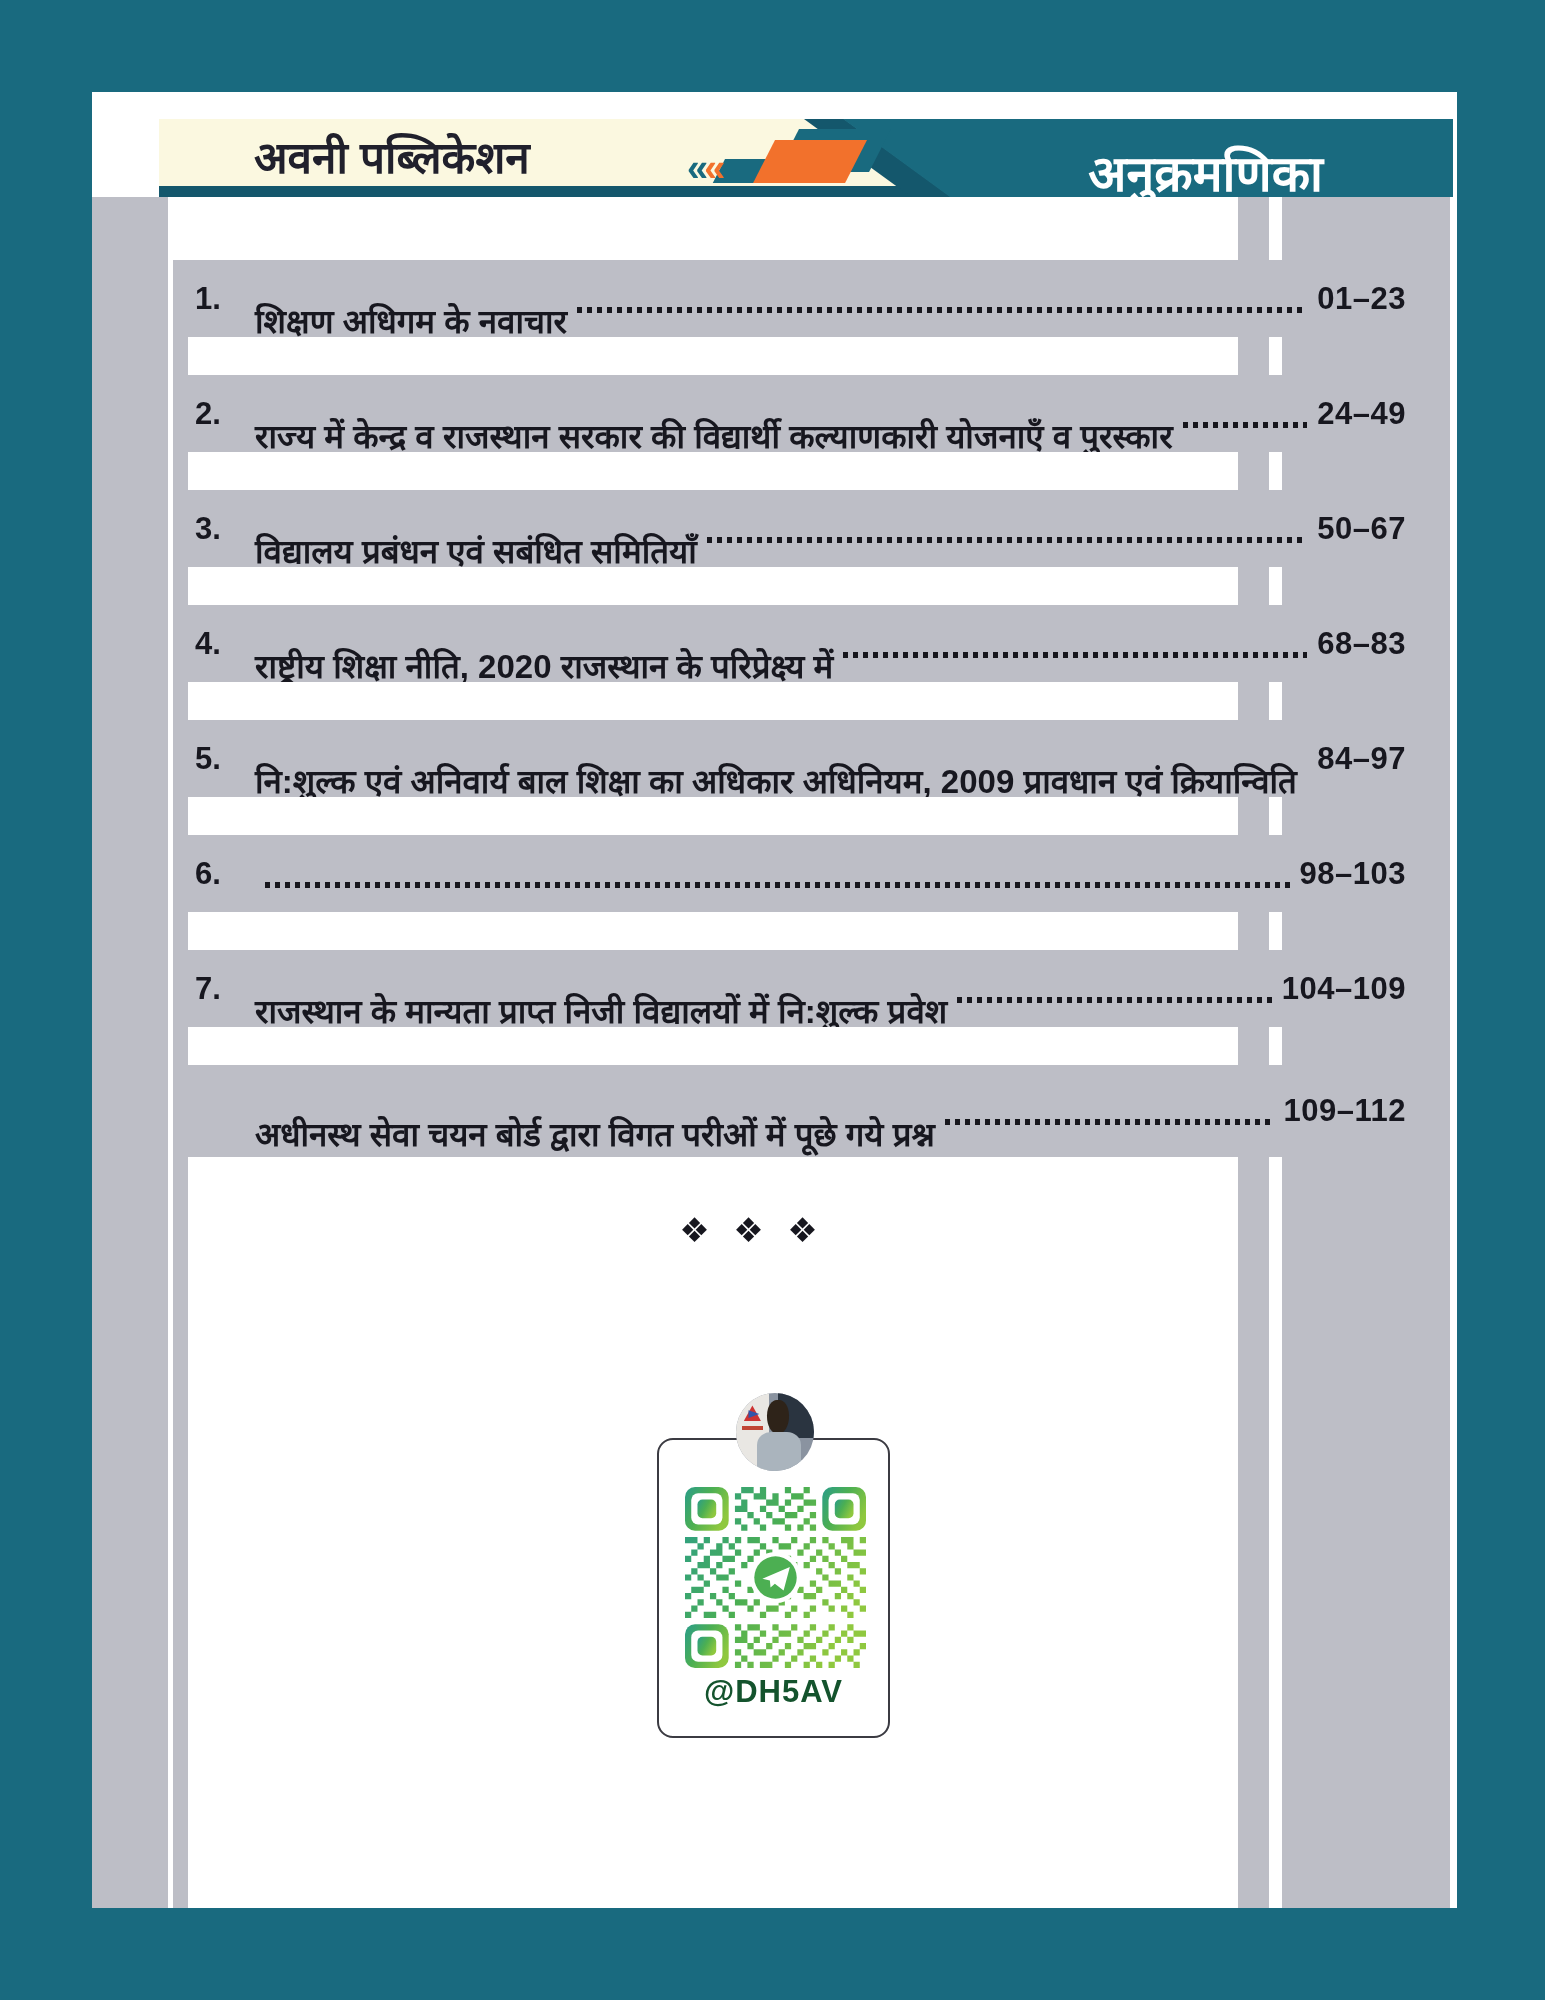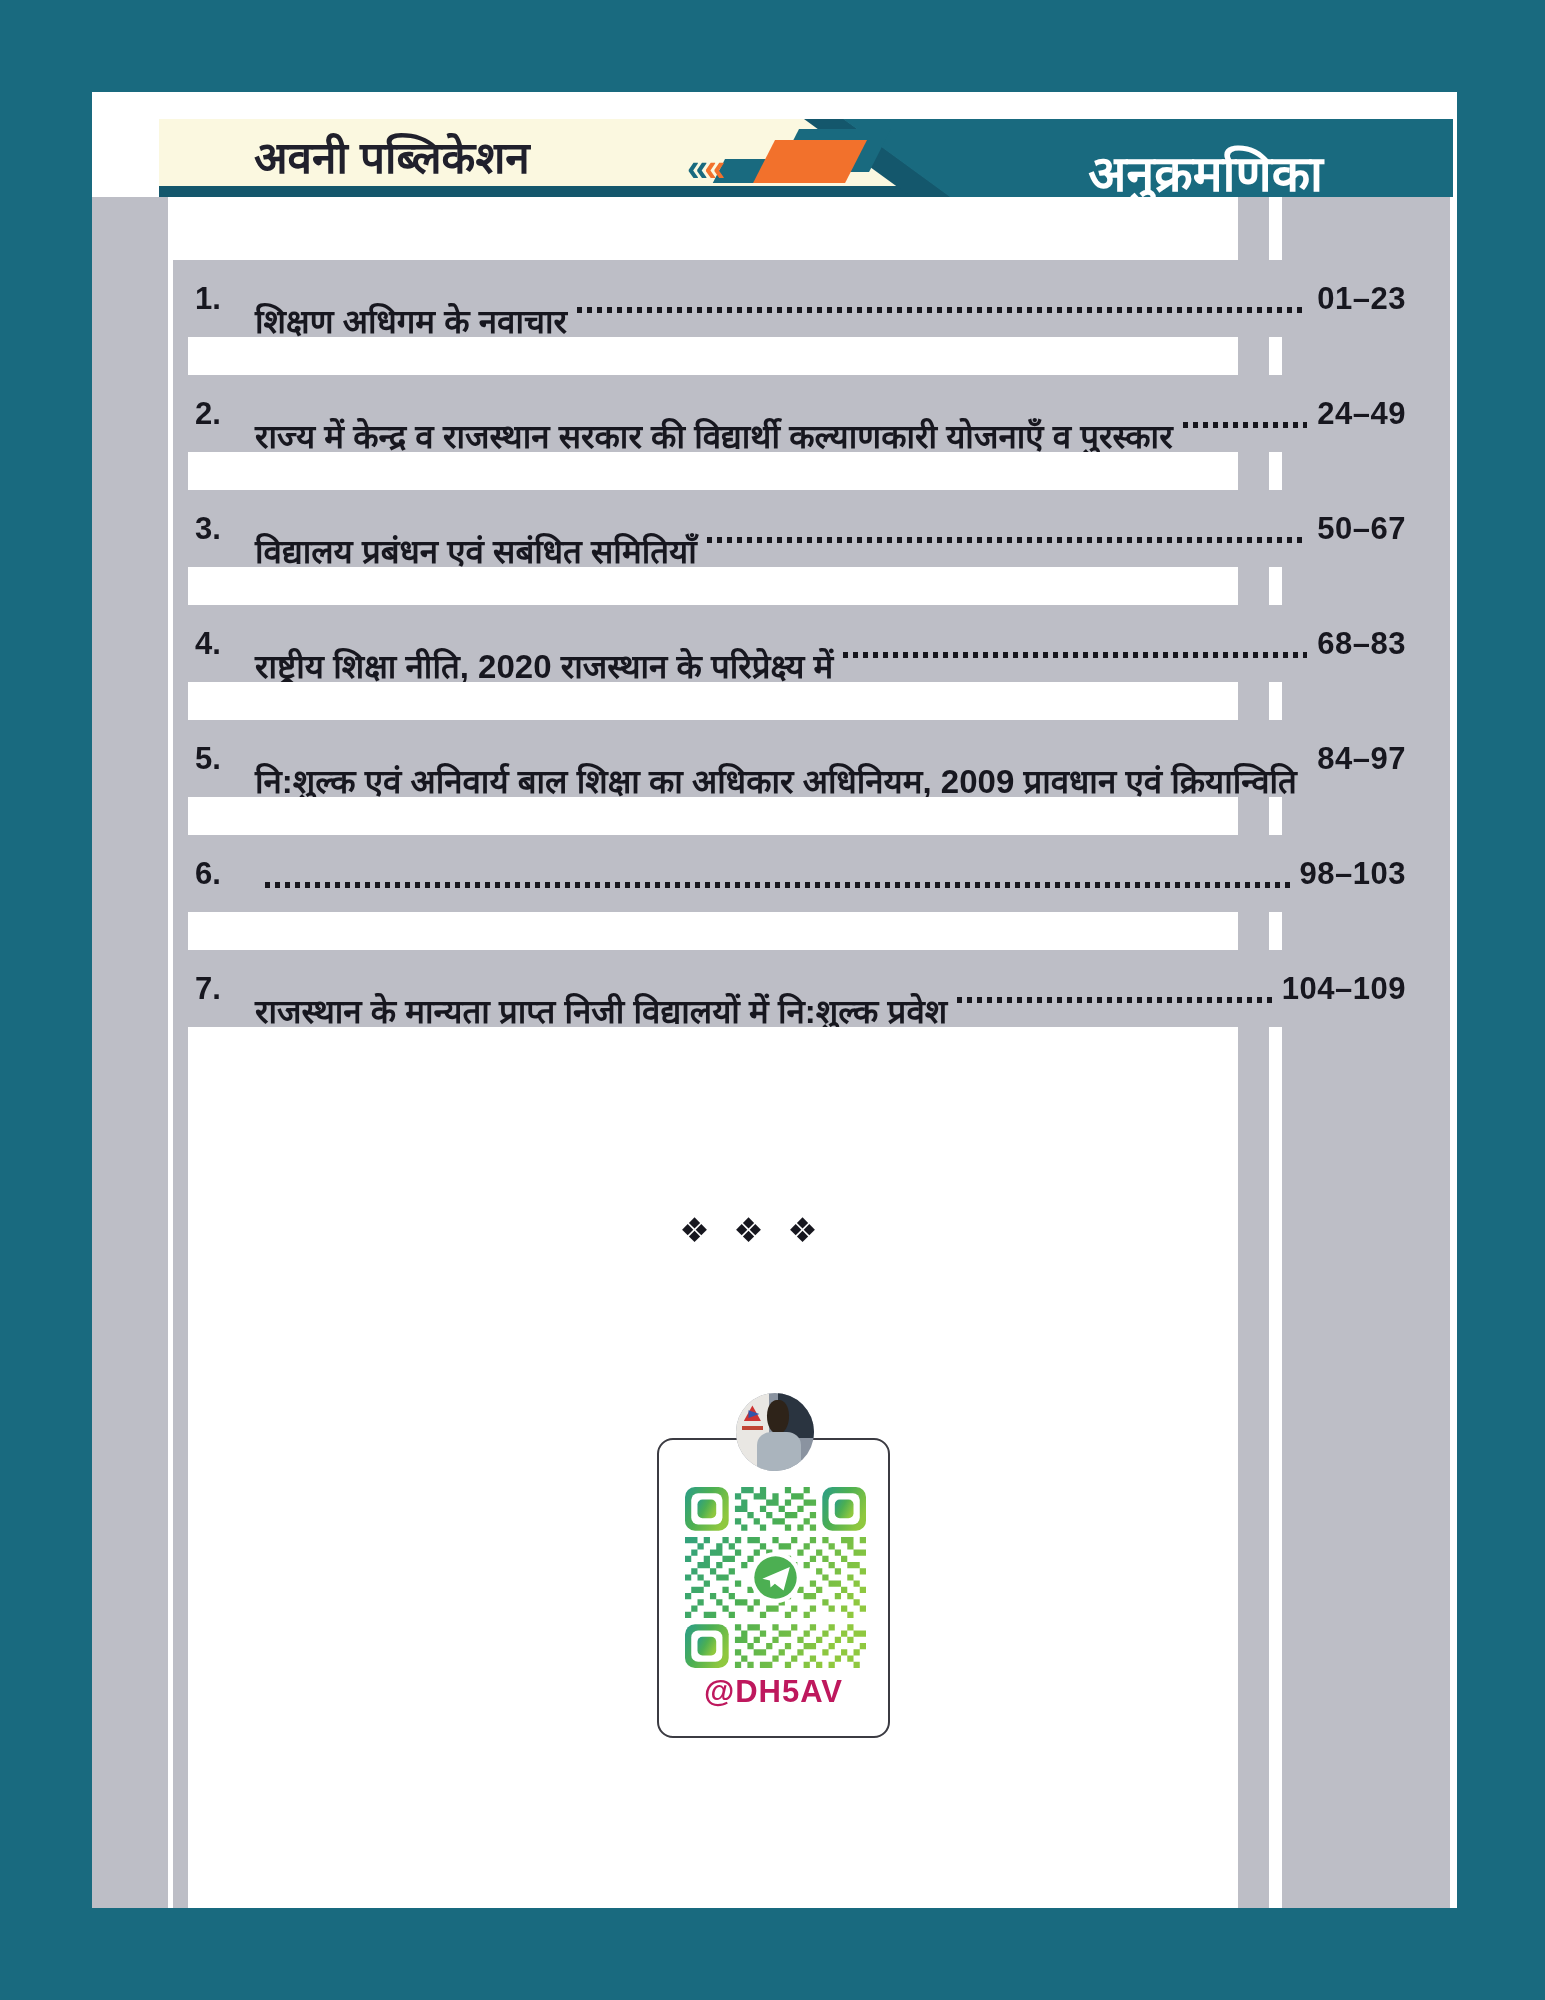--- a/index.html
+++ b/index.html
@@ -47,21 +47,21 @@
   .avatar{position:absolute;left:77px;top:-47px;width:78px;height:78px;border-radius:50%;overflow:hidden;background:#8a93a0;}
   .av-left{position:absolute;left:0;top:0;width:42%;height:100%;background:#e9e7e3;}
   .av-logo{position:absolute;left:10%;top:16%;width:22%;height:20%;background:#cc3333;clip-path:polygon(50% 0,100% 100%,0 100%);}
   .av-logo-blue{position:absolute;left:16%;top:22%;width:14%;height:10%;background:#3355aa;clip-path:polygon(0 0,100% 50%,0 100%);}
   .av-redtext{position:absolute;left:8%;top:42%;width:26%;height:5%;background:#c04434;}
   .av-dark{position:absolute;right:0;top:0;width:46%;height:58%;background:#2a3440;}
   .av-head{position:absolute;left:40%;top:9%;width:28%;height:44%;background:#2e2319;border-radius:45% 45% 50% 50%;}
   .av-shirt{position:absolute;left:27%;top:50%;width:56%;height:52%;background:#aab4bd;border-radius:32% 32% 0 0;}
   .qr-box{position:absolute;left:26px;top:47px;width:181px;height:181px;}
   .qr-box svg{width:100%;height:100%;display:block;}
-  .qr-handle{position:absolute;left:0;bottom:26px;width:100%;text-align:center;font-size:31px;font-weight:800;color:#be185d;letter-spacing:1px;}
+  .qr-handle{position:absolute;left:0;bottom:26px;width:100%;text-align:center;font-size:31px;font-weight:800;color:#14532d;letter-spacing:1px;}
 </style>
 </head>
 <body>
 
 <div class="canvas">
   <div class="page">
 
     <div class="header">
       <div class="hdr-cream"></div>
       <div class="hdr-underline"></div>
@@ -128,20 +128,26 @@
     <div class="sep" style="top:820px"></div>
 
     <div class="toc-row" style="top:858px">
       <span class="t-num">7.</span>
       <span class="t-title">राजस्थान के मान्यता प्राप्त निजी विद्यालयों में नि:शुल्क प्रवेश</span>
       <span class="t-leader"></span>
       <span class="t-pages">104–109</span>
     </div>
     <div class="sep" style="top:935px"></div>
 
+    <div class="toc-row last" style="top:973px">
+      <span class="t-num"></span>
+      <span class="t-title">अधीनस्थ सेवा चयन बोर्ड द्वारा विगत परीओं में पूछे गये प्रश्न</span>
+      <span class="t-leader"></span>
+      <span class="t-pages">109–112</span>
+    </div>
 
     <div class="ornament">❖ ❖ ❖</div>
 
     <div class="qr-card">
       <div class="avatar">
         <div class="av-left"></div>
         <div class="av-logo"></div>
         <div class="av-logo-blue"></div>
         <div class="av-redtext"></div>
         <div class="av-dark"></div>

